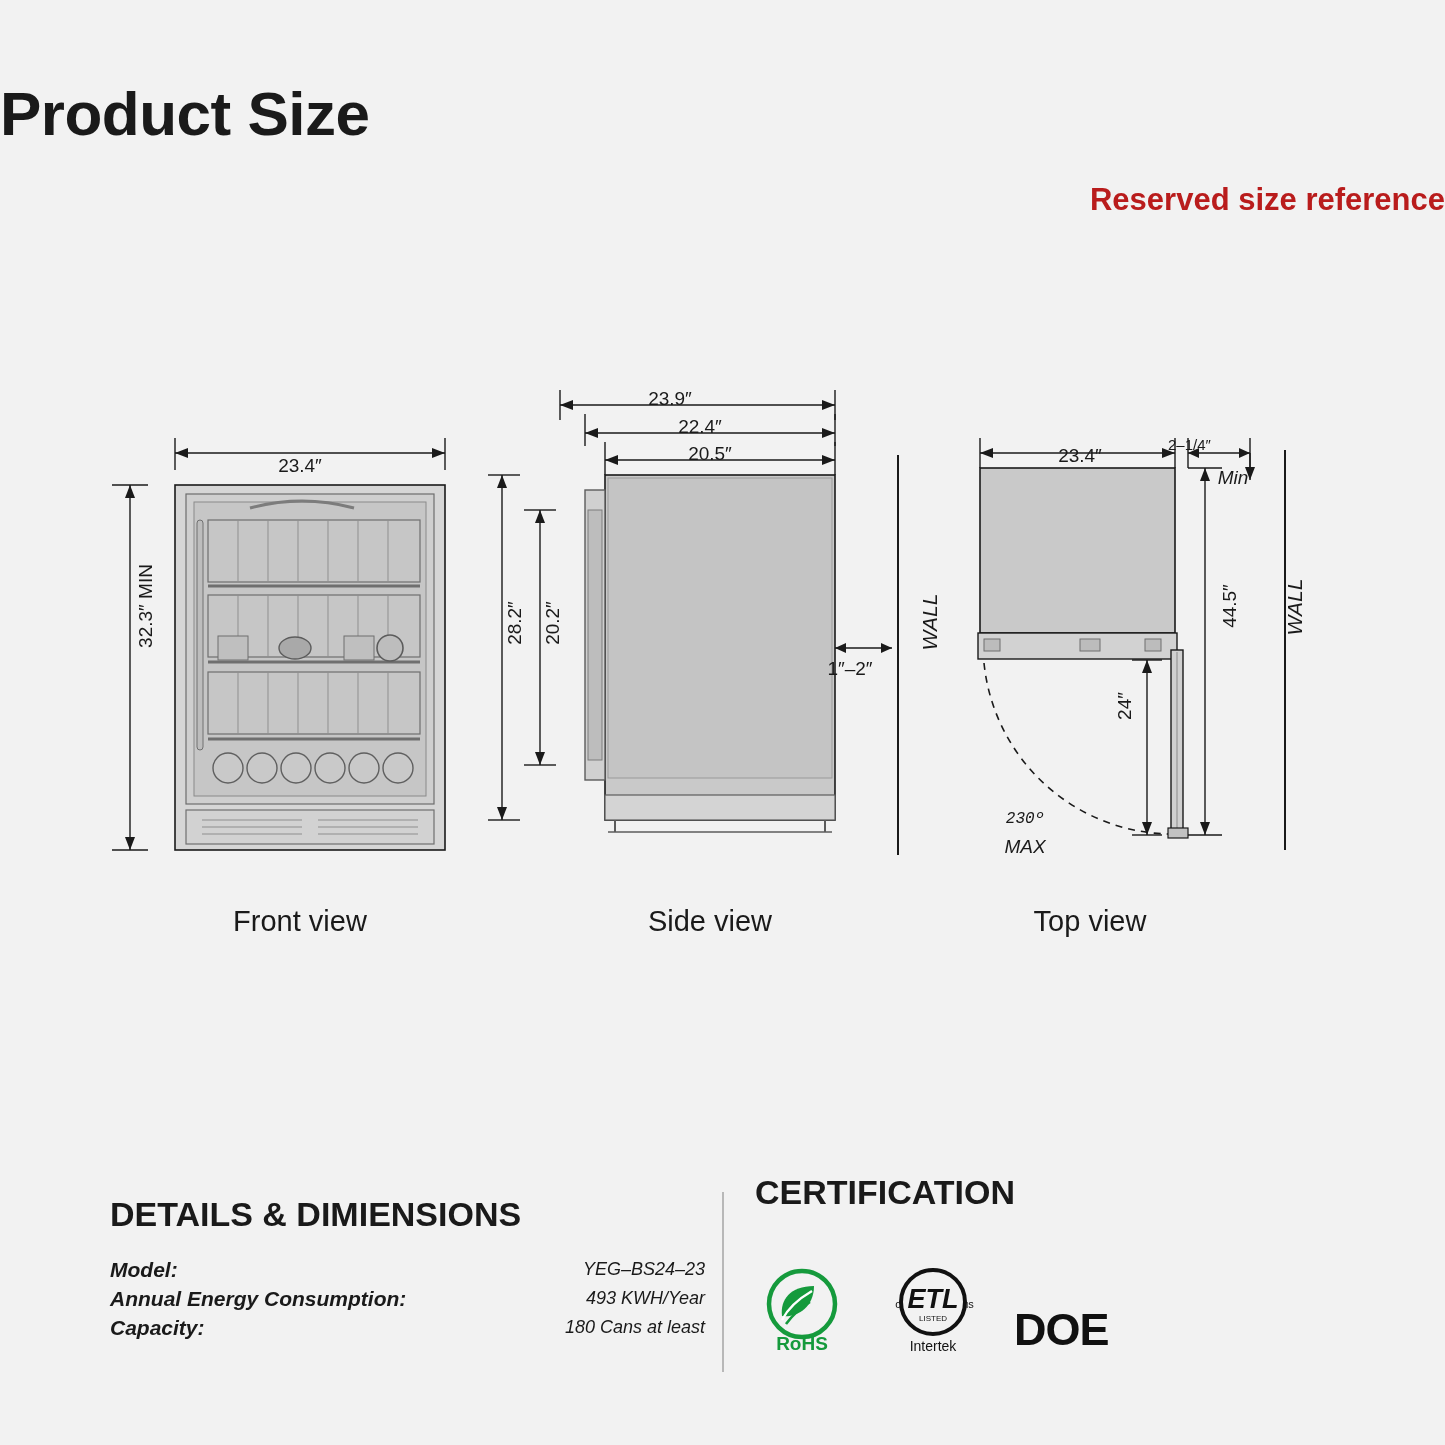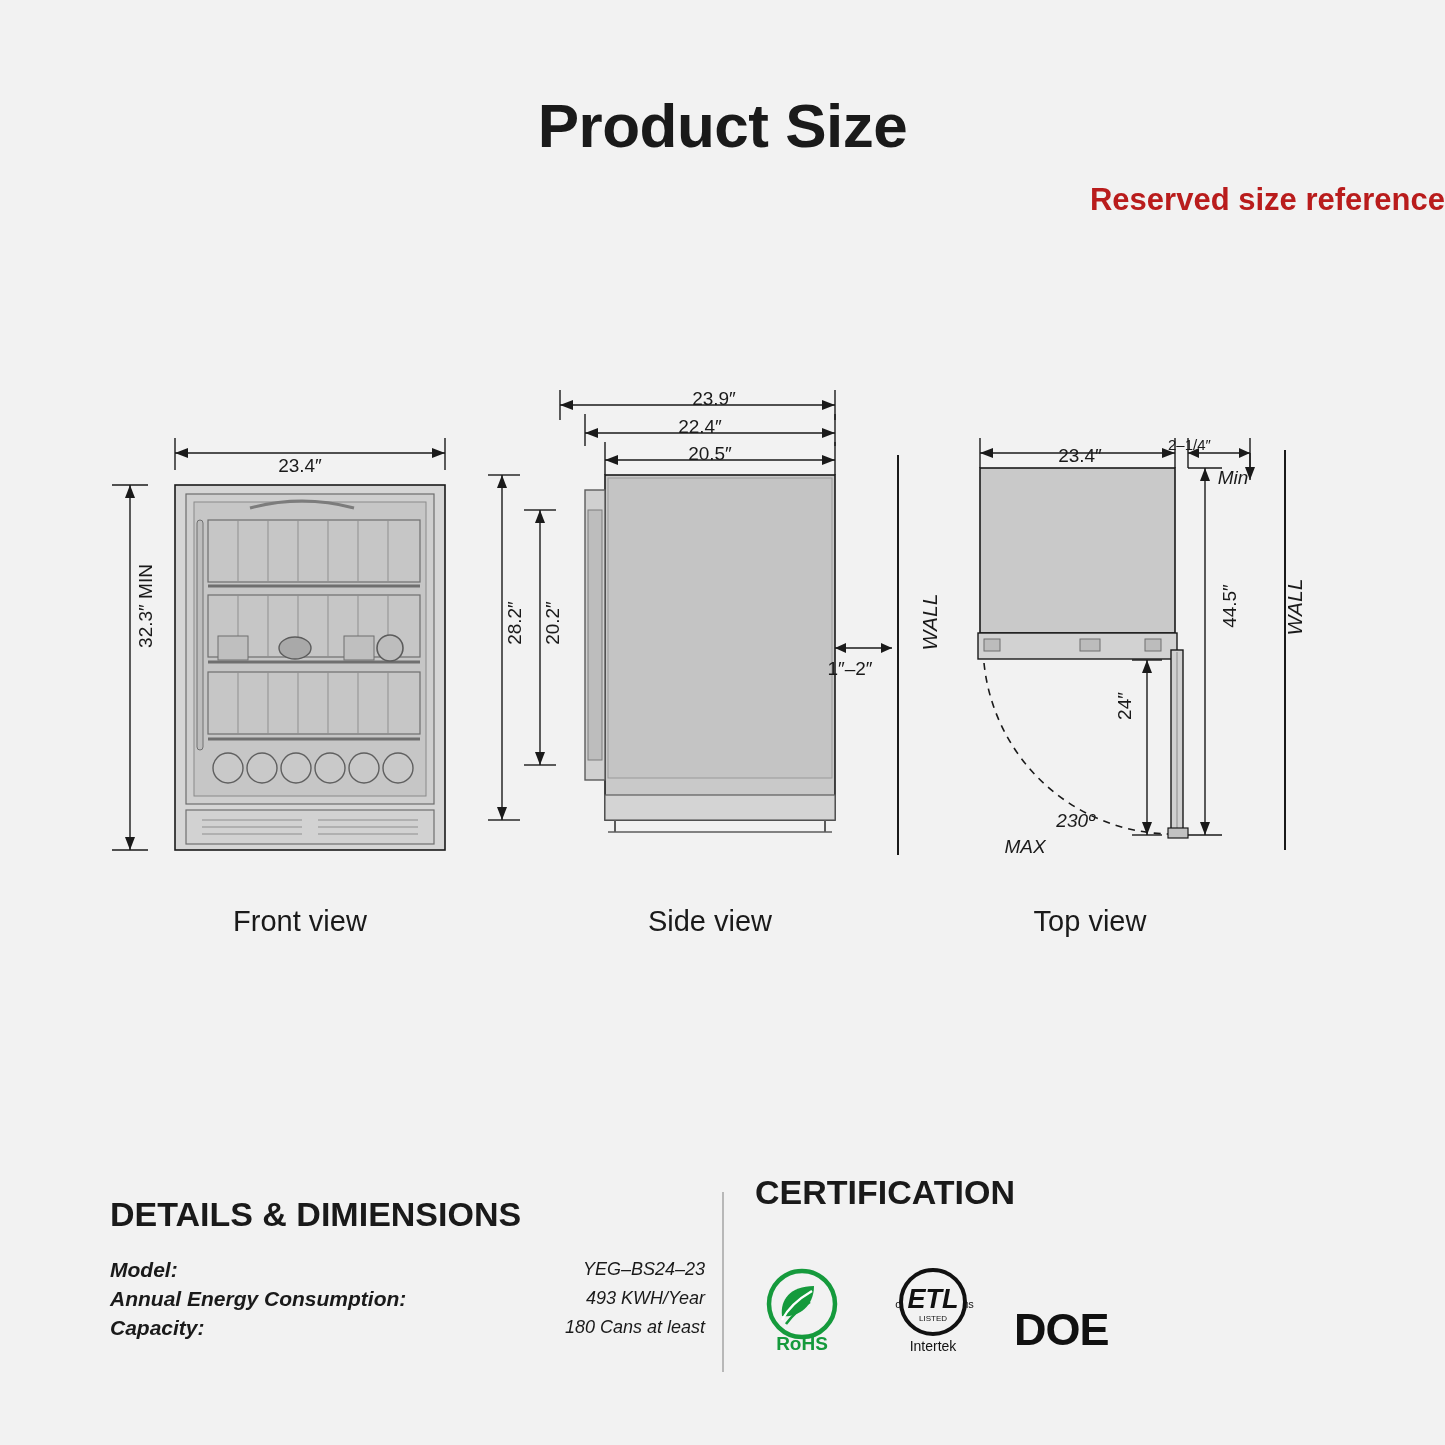--- a/index.html
+++ b/index.html
@@ -20,25 +20,24 @@
     inset: 0;
     background: #f2f2f2;
   }
 
   
   .title {
     position: absolute;
     top: 78px;
     left: 0;
     width: 1445px;
-    text-align: center;
+    text-align: left;
     font-size: 62px;
     font-weight: bold;
     letter-spacing: -0.5px;
-    margin-top: 12px;
   }
   .subtitle {
     position: absolute;
     top: 182px;
     left: 0;
     width: 1445px;
     text-align: right;
     font-size: 31px;
     font-weight: bold;
     color: #b91c1c;
@@ -254,21 +253,21 @@
 
         <rect x="105" y="110" width="20" height="290" fill="#d0d0d0" stroke="#5c5c5c" stroke-width="1.4"></rect>
         <rect x="108" y="130" width="14" height="250" fill="#bdbdbd" stroke="#7d7d7d" stroke-width="1"></rect>
 
         <rect x="125" y="415" width="230" height="25" fill="#d4d4d4" stroke="#5c5c5c" stroke-width="1.2"></rect>
         <line x1="135" y1="440" x2="135" y2="452" stroke="#5c5c5c" stroke-width="2"></line>
         <line x1="345" y1="440" x2="345" y2="452" stroke="#5c5c5c" stroke-width="2"></line>
         <line x1="128" y1="452" x2="352" y2="452" stroke="#5c5c5c" stroke-width="1.4"></line>
       </g>
     </svg>
-    <div style="position:absolute;left:624px;top:8px;width:180px;text-align:center;font-size:19px;">23.9″</div>
+    <div style="position:absolute;left:580px;top:8px;width:180px;text-align:center;font-size:19px;">23.9″</div>
     <div style="position:absolute;left:610px;top:36px;width:180px;text-align:center;font-size:19px;">22.4″</div>
     <div style="position:absolute;left:620px;top:63px;width:180px;text-align:center;font-size:19px;">20.5″</div>
     <div style="position:absolute;left:425px;top:232px;width:180px;text-align:center;font-size:19px;transform:rotate(-90deg);">28.2″</div>
     <div style="position:absolute;left:463px;top:232px;width:180px;text-align:center;font-size:19px;transform:rotate(-90deg);">20.2″</div>
     <div style="position:absolute;left:805px;top:278px;width:90px;text-align:center;font-size:19px;">1″–2″</div>
     <div style="position:absolute;left:860px;top:230px;width:140px;text-align:center;font-size:21px;font-style:italic;transform:rotate(-90deg);">WALL</div>
 
     <svg width="400" height="520" viewBox="0 0 400 520" style="position:absolute;left:940px;top:40px;">
       <g stroke="#1a1a1a" fill="none" stroke-width="1.4">
 
@@ -313,21 +312,21 @@
         <path d="M310 60 L305 47 L315 47 Z" fill="#1a1a1a" stroke="none"></path>
 
         <line x1="345" y1="30" x2="345" y2="430" stroke-width="2"></line>
       </g>
     </svg>
     <div style="position:absolute;left:1000px;top:65px;width:160px;text-align:center;font-size:19px;">23.4″</div>
     <div style="position:absolute;left:1168px;top:56px;width:130px;text-align:left;font-size:15px;">2–1/4″</div>
     <div style="position:absolute;left:1168px;top:87px;width:130px;text-align:center;font-size:19px;font-style:italic;">Min</div>
     <div style="position:absolute;left:1140px;top:215px;width:180px;text-align:center;font-size:19px;transform:rotate(-90deg);">44.5″</div>
     <div style="position:absolute;left:1065px;top:315px;width:120px;text-align:center;font-size:19px;transform:rotate(-90deg);">24″</div>
-    <div style="position:absolute;left:955px;top:430px;width:140px;text-align:right;font-size:19px;font-style:italic;">230º</div>
+    <div style="position:absolute;left:955px;top:430px;width:140px;text-align:center;font-size:16px;font-style:italic;font-family:Liberation Mono, monospace;">230º</div>
     <div style="position:absolute;left:955px;top:456px;width:140px;text-align:center;font-size:19px;font-style:italic;">MAX</div>
     <div style="position:absolute;left:1225px;top:215px;width:140px;text-align:center;font-size:21px;font-style:italic;transform:rotate(-90deg);">WALL</div>
 
     <div class="view-label" style="left:175px;top:525px;width:250px;">Front view</div>
     <div class="view-label" style="left:585px;top:525px;width:250px;">Side view</div>
     <div class="view-label" style="left:965px;top:525px;width:250px;">Top view</div>
   </div>
 
   <div class="vdiv"></div>
 

